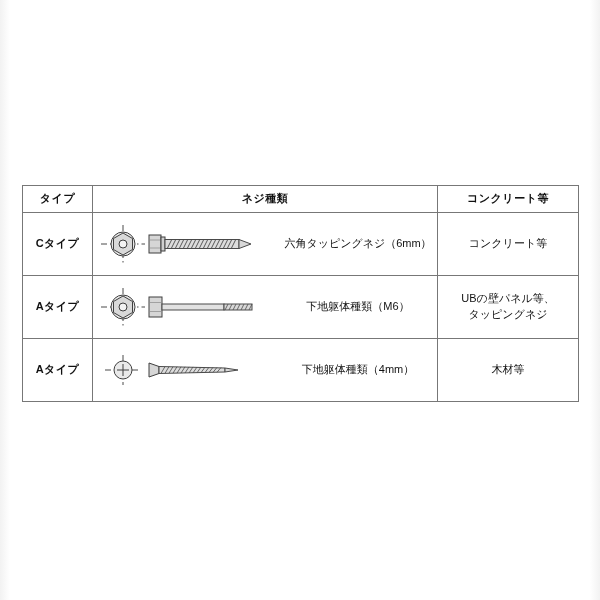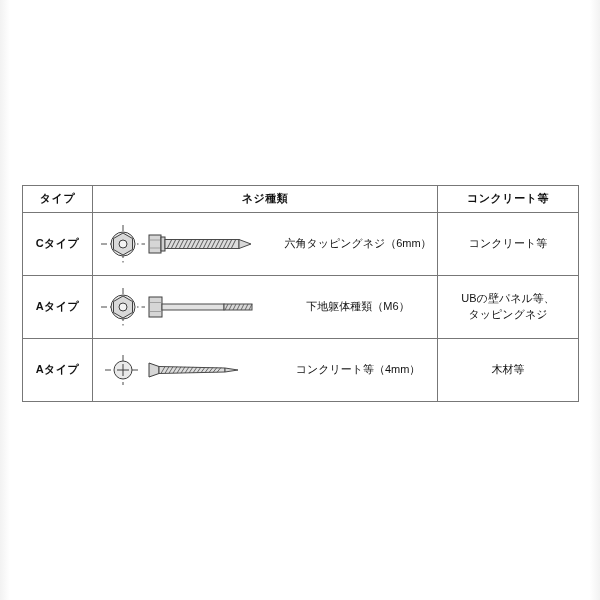--- a/index.html
+++ b/index.html
@@ -256,21 +256,21 @@
                       <line x1="108" y1="33.7" x2="112" y2="28.1"></line>
                       <line x1="112" y1="33.6" x2="116" y2="28.2"></line>
                       <line x1="116" y1="33.5" x2="120" y2="28.3"></line>
                       <line x1="120" y1="33.4" x2="124" y2="28.4"></line>
                       <line x1="124" y1="33.3" x2="128" y2="28.5"></line>
                     </g>
                     <polygon points="132,29 132,33 145,31" fill="#d8d8d8" stroke="#4a4a4a" stroke-width="1"></polygon>
                   </g>
                 </svg>
               </div>
-              <div class="screw-label">コンクリート等（4mm）</div>
+              <div class="screw-label">下地躯体種類（4mm）</div>
             </div>
           </td>
           <td class="base-cell">
             <span class="base-line2">木材等</span>
           </td>
         </tr>
 
       </tbody>
     </table>
   </div>

